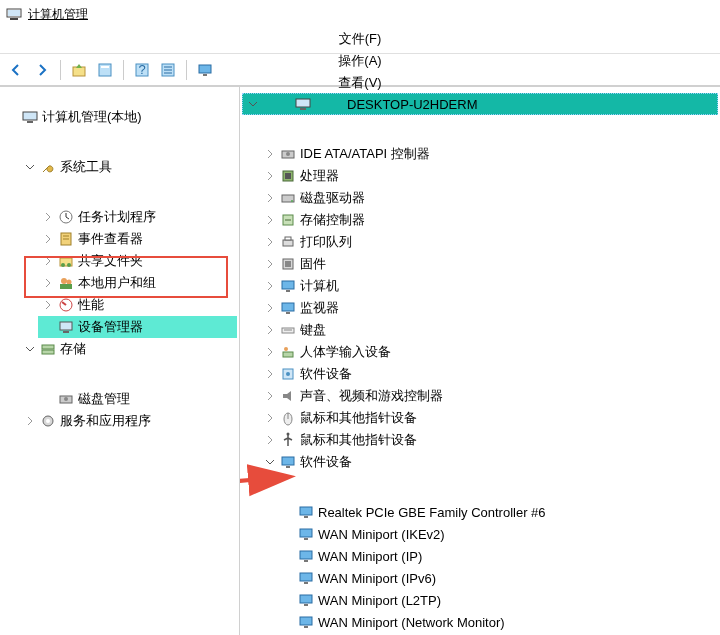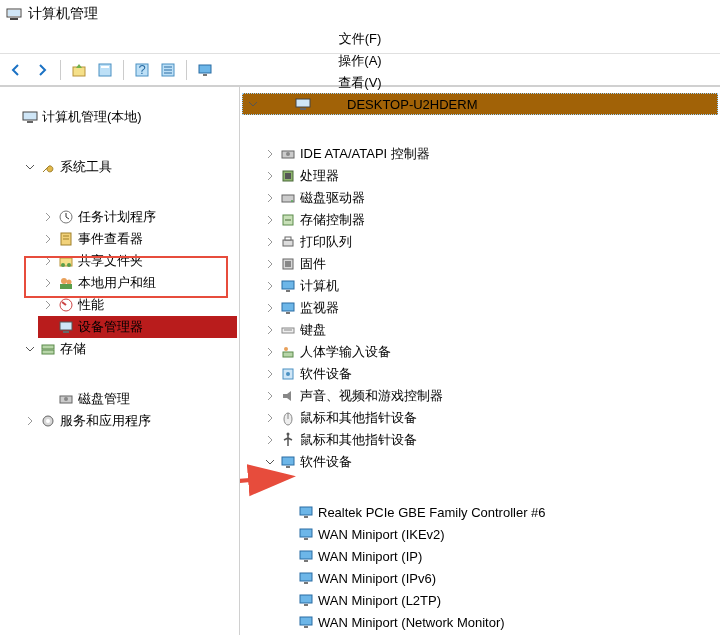--- a/index.html
+++ b/index.html
@@ -1,35 +1,35 @@
 <!DOCTYPE html>
 <html><head>
 <meta charset="utf-8">
 <style>
 * { box-sizing: border-box; margin: 0; padding: 0; font-family: "Microsoft YaHei", "Segoe UI", Tahoma, sans-serif; font-size: 13px; }
 body { background: #fff; width: 720px; height: 635px; overflow: hidden; position: relative; }
 
 .titlebar { display: flex; align-items: center; height: 28px; padding: 0 6px; background: #fff; }
 .titlebar .app-icon { width: 16px; height: 16px; margin-right: 6px; }
-.titlebar .title { font-size: 14px; color: #000; }
+.titlebar .title { font-size: 12px; color: #000; text-decoration: underline; }
 
 .menubar { display: flex; align-items: center; height: 26px; padding: 0 4px; background: #fff; border-bottom: 1px solid #e0e0e0; flex-direction: column; }
 .menubar .menu-item { padding: 2px 10px; cursor: default; color: #000; }
 
 .toolbar { display: flex; align-items: center; height: 32px; padding: 0 4px; gap: 2px; background: #fff; border-bottom: 1px solid #d0d0d0; }
 .toolbar .tb-btn { width: 24px; height: 24px; display: flex; align-items: center; justify-content: center; border: 1px solid transparent; cursor: default; }
 .toolbar .sep { width: 1px; height: 20px; background: #ccc; margin: 0 4px; }
 
 .content { display: flex; height: calc(635px - 28px - 26px - 32px); border-top: 1px solid #d0d0d0; }
 .pane-left { width: 240px; border-right: 1px solid #d0d0d0; padding: 19px 2px; overflow: auto; }
 .pane-right { flex: 1; padding: 6px 2px; overflow: hidden; position: relative; }
 
 .tree { list-style: none; }
 .tree-node { display: flex; align-items: center; height: 22px; padding-left: 2px; white-space: nowrap; cursor: default; }
-.tree-node.selected { background: #a16207; border: 1px dotted #99d1ff; gap: 32px; }
+.tree-node.selected { background: #14b8a6; border: 1px dotted #99d1ff; gap: 32px; }
 .expander { width: 16px; height: 16px; display: flex; align-items: center; justify-content: center; color: #666; font-size: 10px; }
 .node-icon { width: 16px; height: 16px; margin: 0 4px 0 2px; display: flex; align-items: center; justify-content: center; }
 .node-label { color: #000; padding-right: 6px; }
 .children { padding-left: 18px; margin-top: 28px; }
 
 .red-box { position: absolute; border: 2px solid #e74c3c; left: 24px; top: 256px; width: 204px; height: 42px; pointer-events: none; }
 
 .arrow-overlay { position: absolute; pointer-events: none; }
 
 
@@ -202,21 +202,21 @@
                 </svg>
               </span>
             <span class="node-icon">
                 <svg width="16" height="16">
                   <circle cx="8" cy="8" r="6" fill="#fff" stroke="#c44"></circle>
                   <path d="M8 8 L4 5" stroke="#c44" stroke-width="2"></path>
                 </svg>
               </span>
             <span class="node-label">性能</span>
           </div>
-          <div class="tree-node" style="background:#b91c1c;align-items:center;">
+          <div class="tree-node" style="background:#5eead4;align-items:center;">
             <span class="expander"></span>
             <span class="node-icon">
                 <svg width="16" height="16">
                   <rect x="2" y="3" width="12" height="8" fill="#cfe6f7" stroke="#555"></rect>
                   <rect x="5" y="12" width="6" height="2" fill="#666"></rect>
                 </svg>
               </span>
             <span class="node-label">设备管理器</span>
           </div>
         </div>

